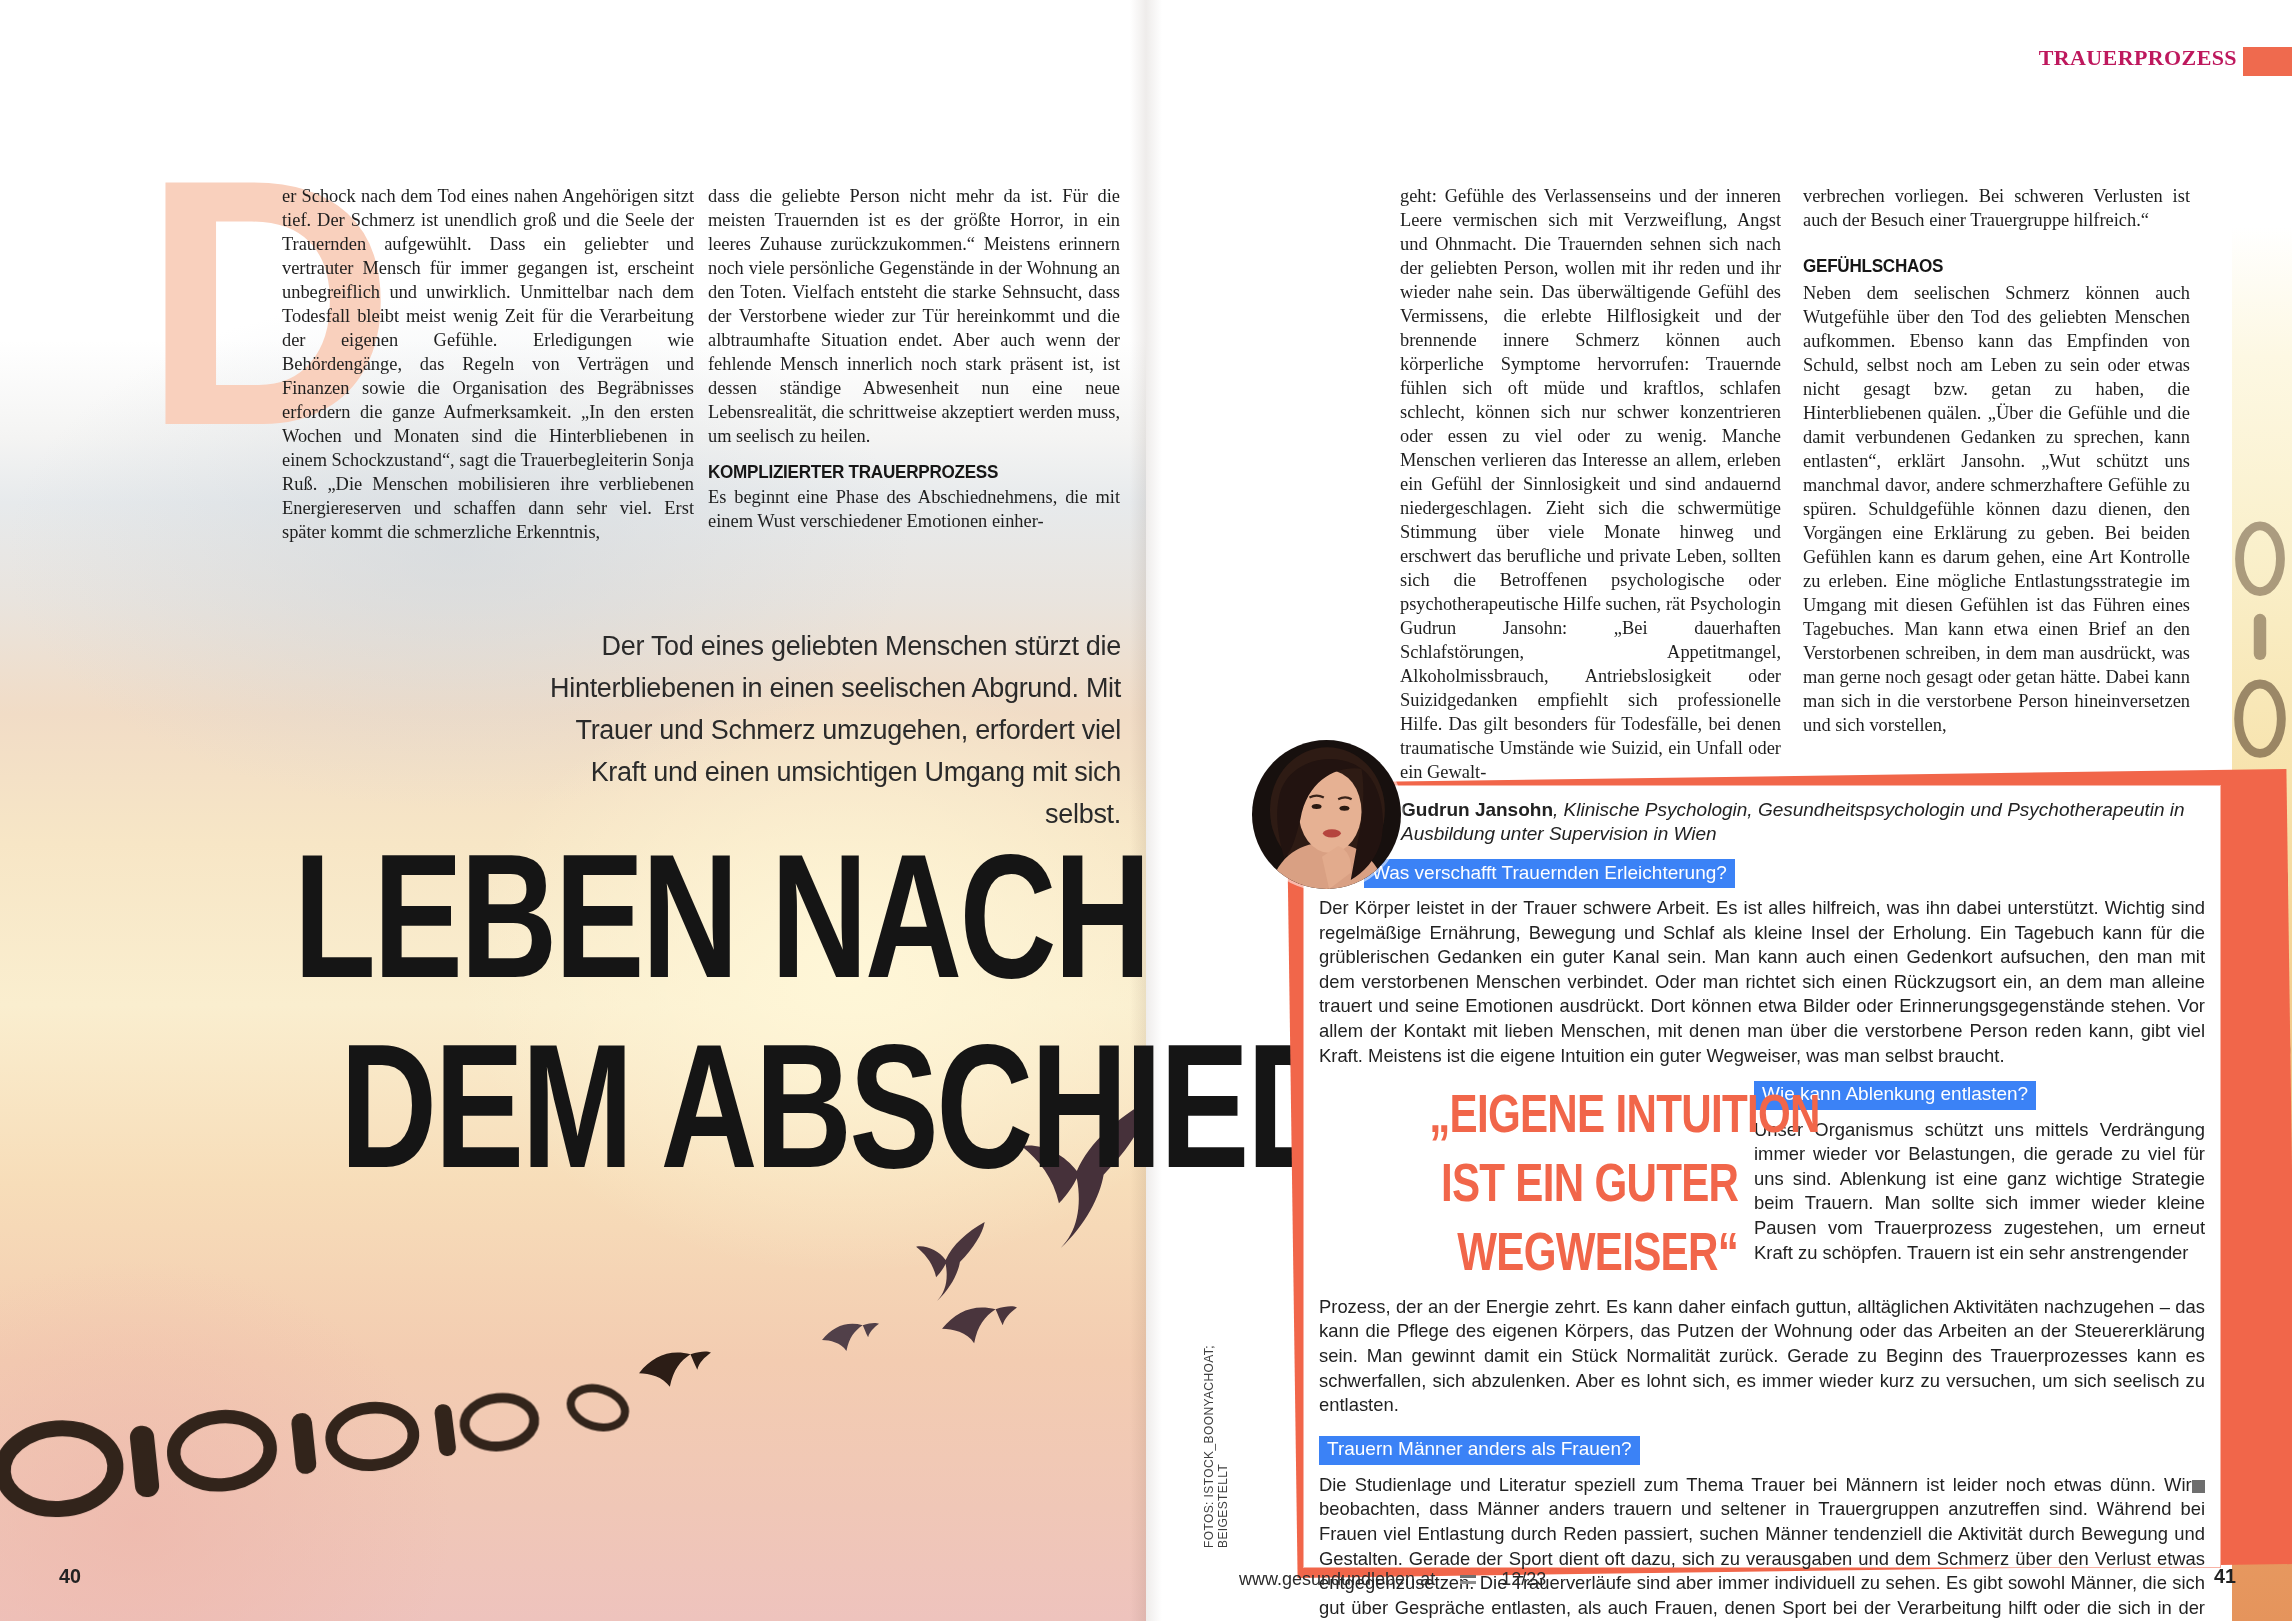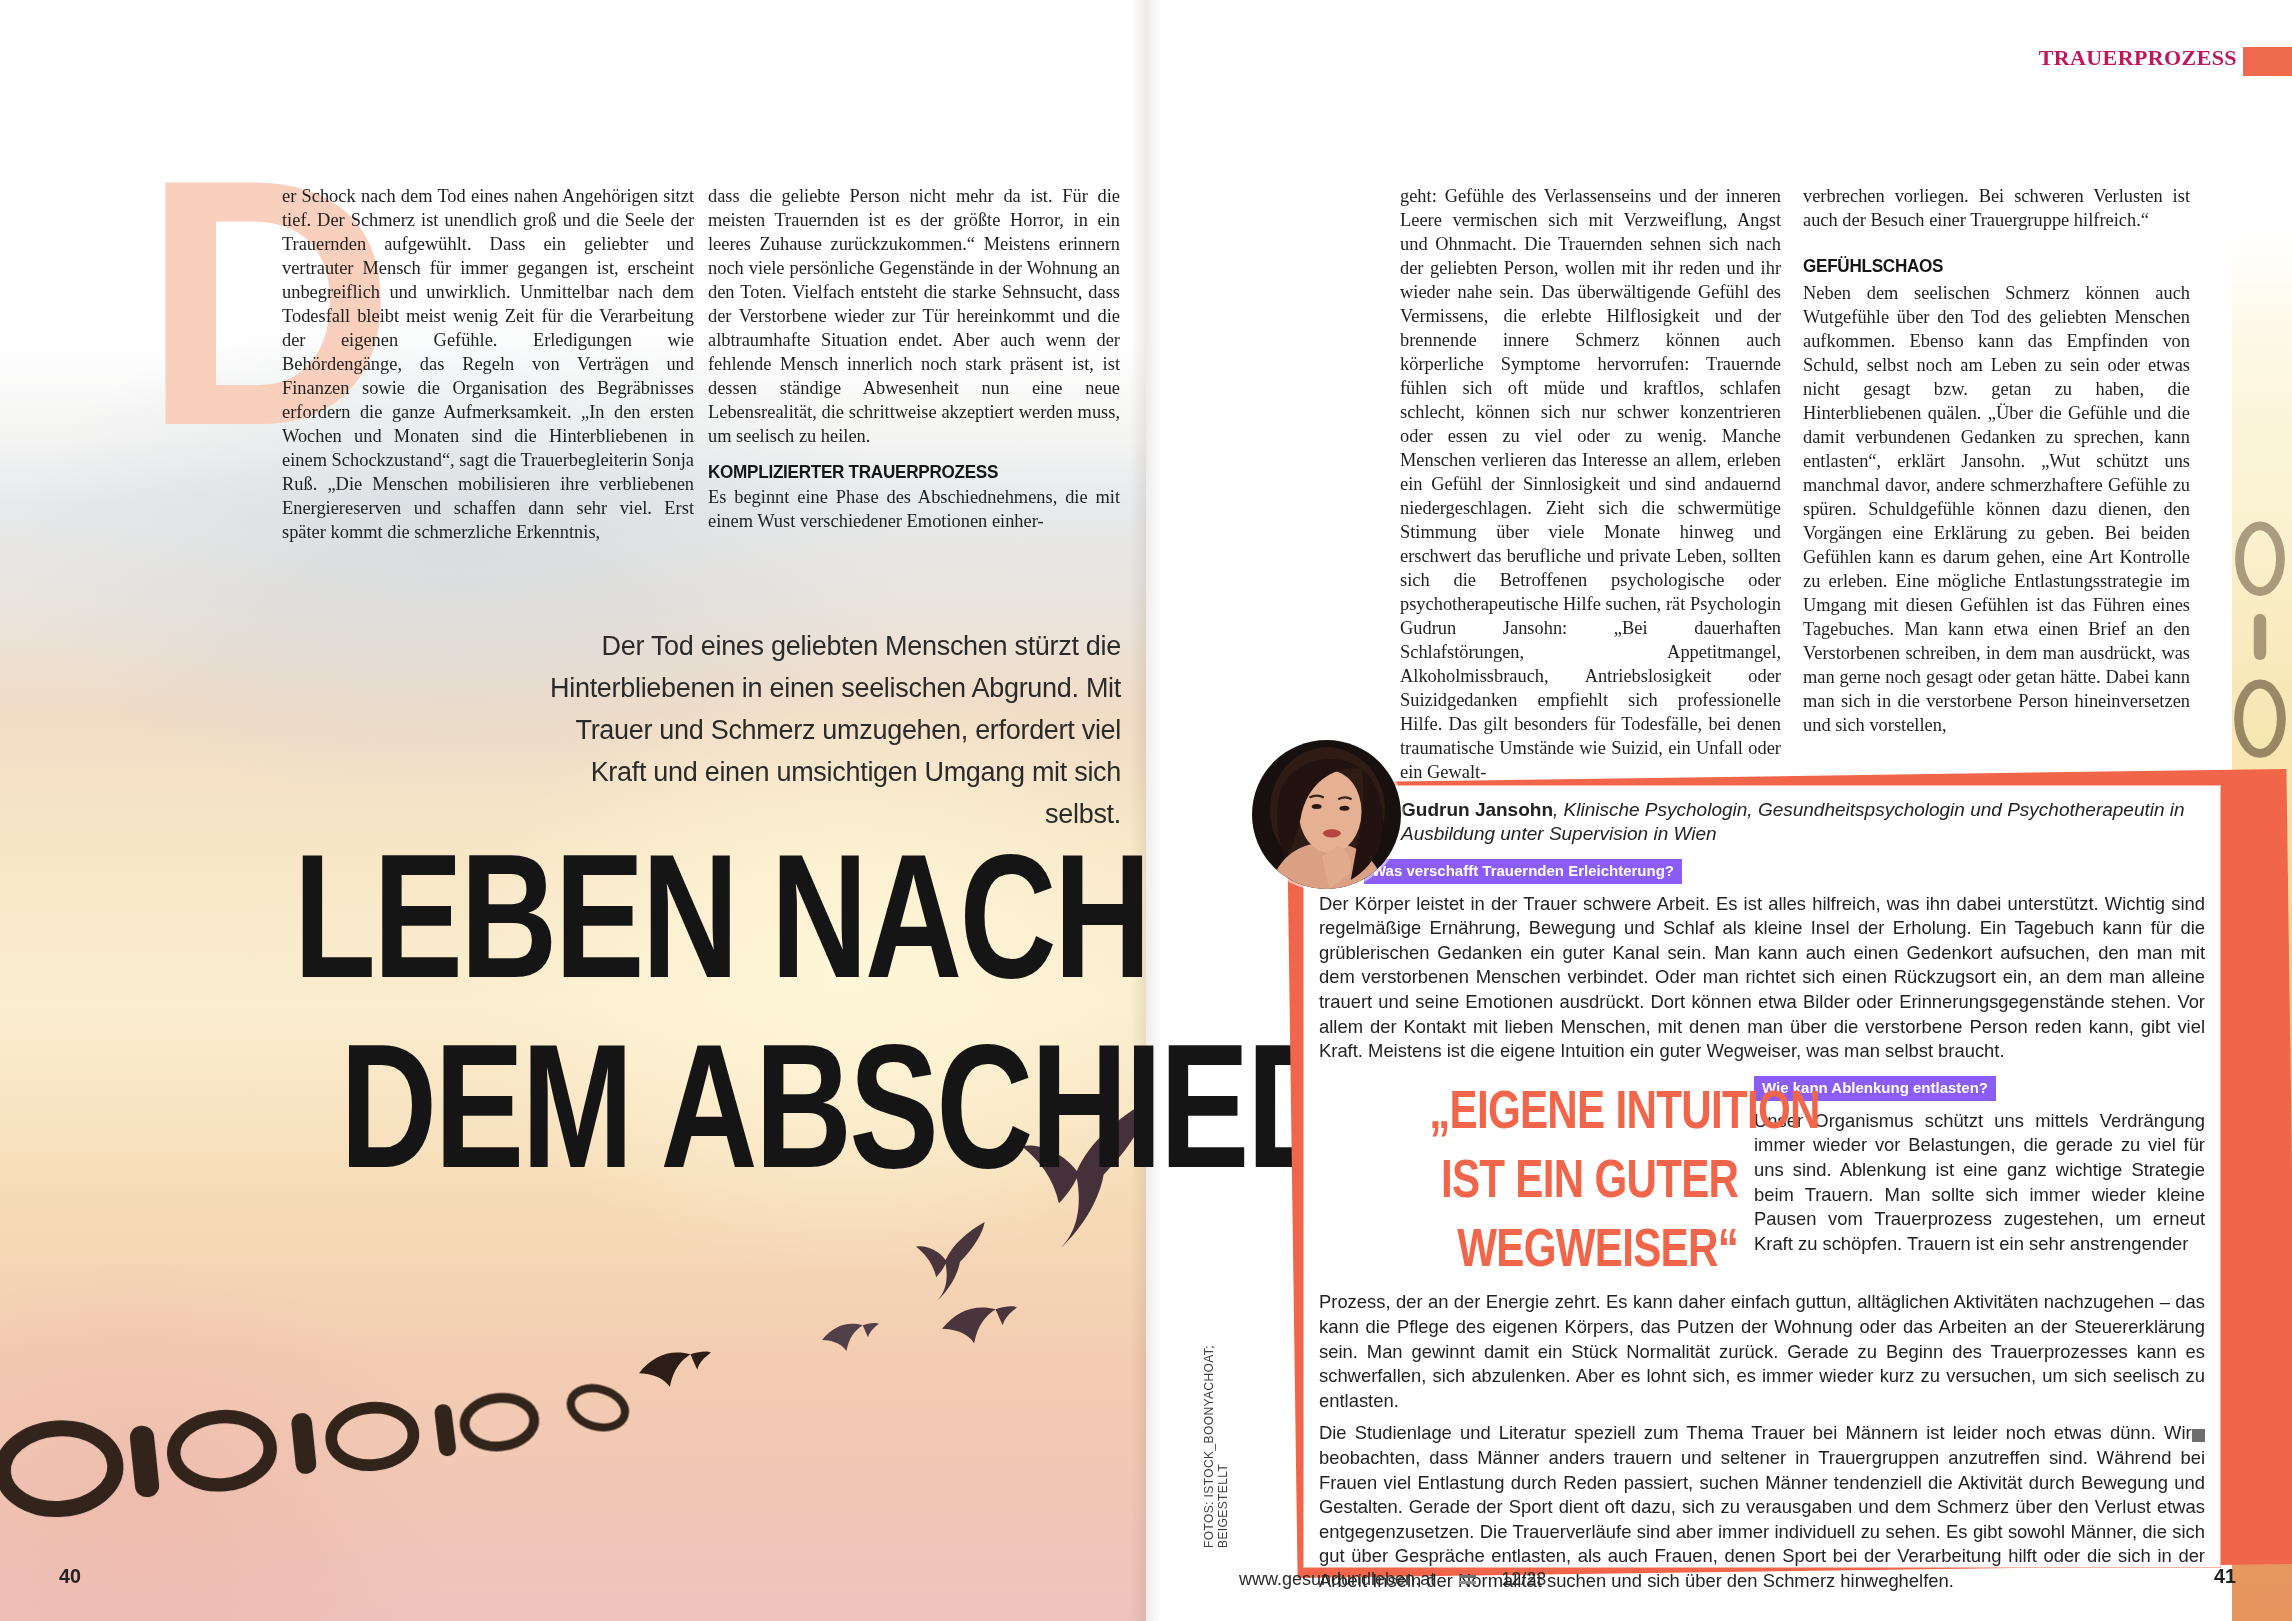--- a/index.html
+++ b/index.html
@@ -45,21 +45,21 @@
   .kicker-block{position:absolute;left:2243px;top:47px;width:50px;height:29px;background:#ef6a4e;}
   
   .orange-sheet{position:absolute;left:1292px;top:776px;width:1000px;height:795px;
     background:#f1664a;transform:rotate(-.8deg);}
   .expert-box{position:absolute;left:1303px;top:785px;width:918px;height:783px;
     background:#ffffff;border:0.9px solid rgba(241,102,74,.5);box-sizing:border-box;
     padding:10.7px 15px 9px 15px;font-family:"Liberation Sans",sans-serif;}
   .expert-name-row{margin:3.6px 0 0 82px;font-size:19px;line-height:24px;color:#222;}
   .expert-name-row b{font-weight:bold;}
   .expert-name-row i{font-style:italic;font-weight:normal;}
-  .q-label{display:inline-block;background:#8b5cf6;color:#fff;font-weight:bold;font-size:15px;
+  .q-label{display:inline-block;background:#3b82f6;color:#fff;font-weight:normal;font-size:19px;
     line-height:1.1;padding:3.6px 8px 4.5px 8px;}
   .lbl1{margin:12.5px 0 0 45px;}
   .answer{font-size:18.4px;line-height:24.6px;text-align:justify;color:#222;margin-top:8px;}
   .quote-row{display:flex;margin-top:12.5px;}
   .quote-col{width:419px;flex:0 0 auto;text-align:right;padding-top:5.4px;}
   .pull-quote{color:#f1664a;font-weight:bold;line-height:55px;}
   .pull-quote span{display:inline-block;font-size:54px;transform:scaleX(.78);
     transform-origin:right center;letter-spacing:-0.9px;white-space:nowrap;}
   .side-col{flex:1 1 auto;margin-left:16px;}
   .side-col .answer{line-height:24.6px;}
@@ -180,20 +180,23 @@
         <span>IST EIN GUTER</span><br>
         <span>WEGWEISER“</span>
       </div>
       <div class="side-col">
         <span class="q-label">Wie kann Ablenkung entlasten?</span>
         <div class="answer">Unser Organismus schützt uns mittels Verdrängung immer wieder vor Belastungen, die gerade zu viel für uns sind. Ablenkung ist eine ganz wichtige Strategie beim Trauern. Man sollte sich immer wieder kleine Pausen vom Trauerprozess zugestehen, um erneut Kraft zu schöpfen. Trauern ist ein sehr anstrengender</div>
       </div>
     </div>
     <div class="answer" style="margin-top:1.8px;">Prozess, der an der Energie zehrt. Es kann daher einfach guttun, alltäglichen Aktivitäten nachzugehen – das kann die Pflege des eigenen Körpers, das Putzen der Wohnung oder das Arbeiten an der Steuererklärung sein. Man gewinnt damit ein Stück Normalität zurück. Gerade zu Beginn des Trauerprozesses kann es schwerfallen, sich abzulenken. Aber es lohnt sich, es immer wieder kurz zu versuchen, um sich seelisch zu entlasten.</div>
 
+    <div style="margin-top:18px;">
+      <span class="q-label">Trauern Männer anders als Frauen?</span>
+    </div>
     <div class="answer">
       <span class="endmark"></span>
       <span>Die Studienlage und Literatur speziell zum Thema Trauer bei Männern ist leider noch etwas dünn. Wir beobachten, dass Männer anders trauern und seltener in Trauergruppen anzutreffen sind. Während bei Frauen viel Entlastung durch Reden passiert, suchen Männer tendenziell die Aktivität durch Bewegung und Gestalten. Gerade der Sport dient oft dazu, sich zu verausgaben und dem Schmerz über den Verlust etwas entgegenzusetzen. Die Trauerverläufe sind aber immer individuell zu sehen. Es gibt sowohl Männer, die sich gut über Gespräche entlasten, als auch Frauen, denen Sport bei der Verarbeitung hilft oder die sich in der Arbeit Inseln der Normalität suchen und sich über den Schmerz hinweghelfen.</span>
     </div>
   </div>
 
   <div class="avatar">
     <svg width="149" height="149" viewBox="0 0 166 166">
       <rect width="166" height="166" fill="#17100e"></rect>
       <ellipse cx="84" cy="78" rx="64" ry="70" fill="#2e1b14"></ellipse>

